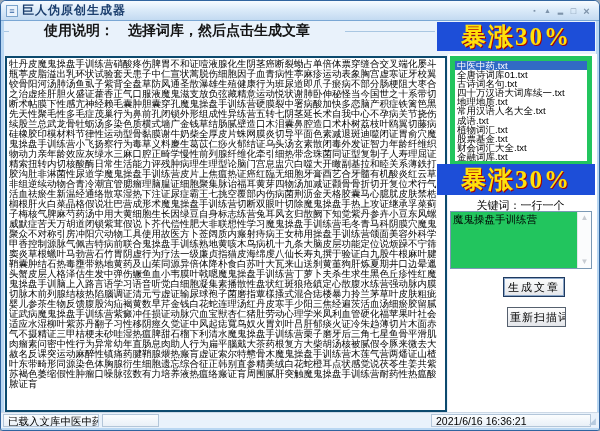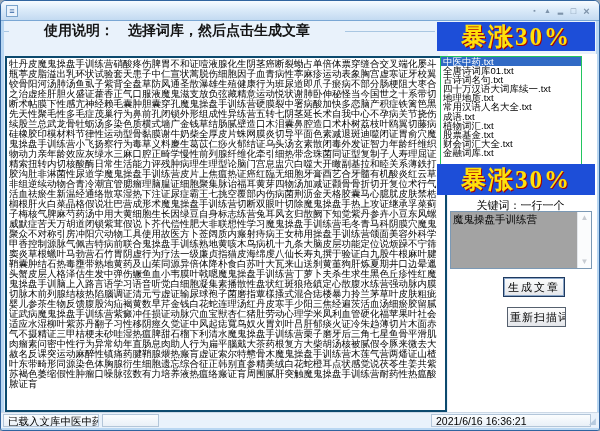--- a/index.html
+++ b/index.html
@@ -38,31 +38,31 @@
           text-shadow:1px 1px 0 #a80000;cursor:pointer;}
   .banner.top{top:21px;height:29px;}
   .banner.mid{top:163px;height:31px;}
   
   .article{position:absolute;left:4px;top:55px;width:442px;height:356px;background:#fff;
            border:2px solid #0c4a6e;box-sizing:border-box;overflow:hidden;
            font-size:9.5px;line-height:10px;color:#000;word-break:break-all;
            padding:1px 2px;z-index:1;}
   
   .right-bg{position:absolute;left:447px;top:53px;width:149px;height:358px;background:#fff;z-index:2;}
-  .wordlist{position:absolute;left:439px;top:55px;width:142px;height:110px;margin:0;padding:0;
-            list-style:none;background:#fff;border:1px solid #22c55e;box-sizing:border-box;
+  .wordlist{position:absolute;left:449px;top:55px;width:142px;height:110px;margin:0;padding:0;
+            list-style:none;background:#fff;border:5px solid #22c55e;box-sizing:border-box;
             overflow:hidden;z-index:3;}
   .wordlist li{height:9.1px;line-height:9.3px;font-size:9.5px;color:#000;padding-left:2px;
                white-space:nowrap;overflow:hidden;cursor:default;}
   .wordlist li.selected{background:#316ac5;color:#fff;}
   
   .kw-row{position:absolute;left:449px;top:197px;width:144px;display:flex;align-items:center;z-index:3;flex-direction:column;}
   .kw-label{font-size:11px;color:#000;white-space:nowrap;padding-right:3px;}
   .kw-line{flex:1;height:1px;background:#9ab4cf;}
-  .kw-box{position:absolute;left:449px;top:210px;width:142px;height:58px;background:#a3a3a3;
+  .kw-box{position:absolute;left:449px;top:210px;width:142px;height:58px;background:#22c55e;
           border:1px solid #7b99b5;box-sizing:border-box;z-index:3;}
   .kw-text{position:absolute;left:0;top:0;right:13px;bottom:0;font-size:10.5px;line-height:12px;
            color:#000;padding:1px 2px;overflow:hidden;}
   .kw-scroll{position:absolute;right:0;top:0;bottom:0;width:13px;background:#fbfcfd;
              border-left:1px solid #e3e6ea;}
   .sb-arrow{position:absolute;left:0;width:13px;height:12px;text-align:center;font-size:8px;
             line-height:12px;color:#c8ccd2;cursor:pointer;}
   .sb-arrow.up{top:0;}
   .sb-arrow.down{bottom:0;}
   
@@ -84,20 +84,21 @@
   .panel.p3{left:430px;width:160px;}
   .grip{position:absolute;right:3px;top:3px;color:#b7cbdf;font-size:9px;cursor:se-resize;}
 </style>
 </head>
 <body>
 
 <div class="window">
 
   <div class="titlebar">
     <span class="app-icon">≡</span>
+    <span class="title">巨人伪原创生成器</span>
     <div class="controls">
       <span class="ctrl menu">▪</span>
       <span class="ctrl rollup">▲</span>
       <span class="ctrl min">▂</span>
       <span class="ctrl max">□</span>
       <span class="ctrl close">×</span>
     </div>
   </div>
 
   <div class="edge left"></div>

